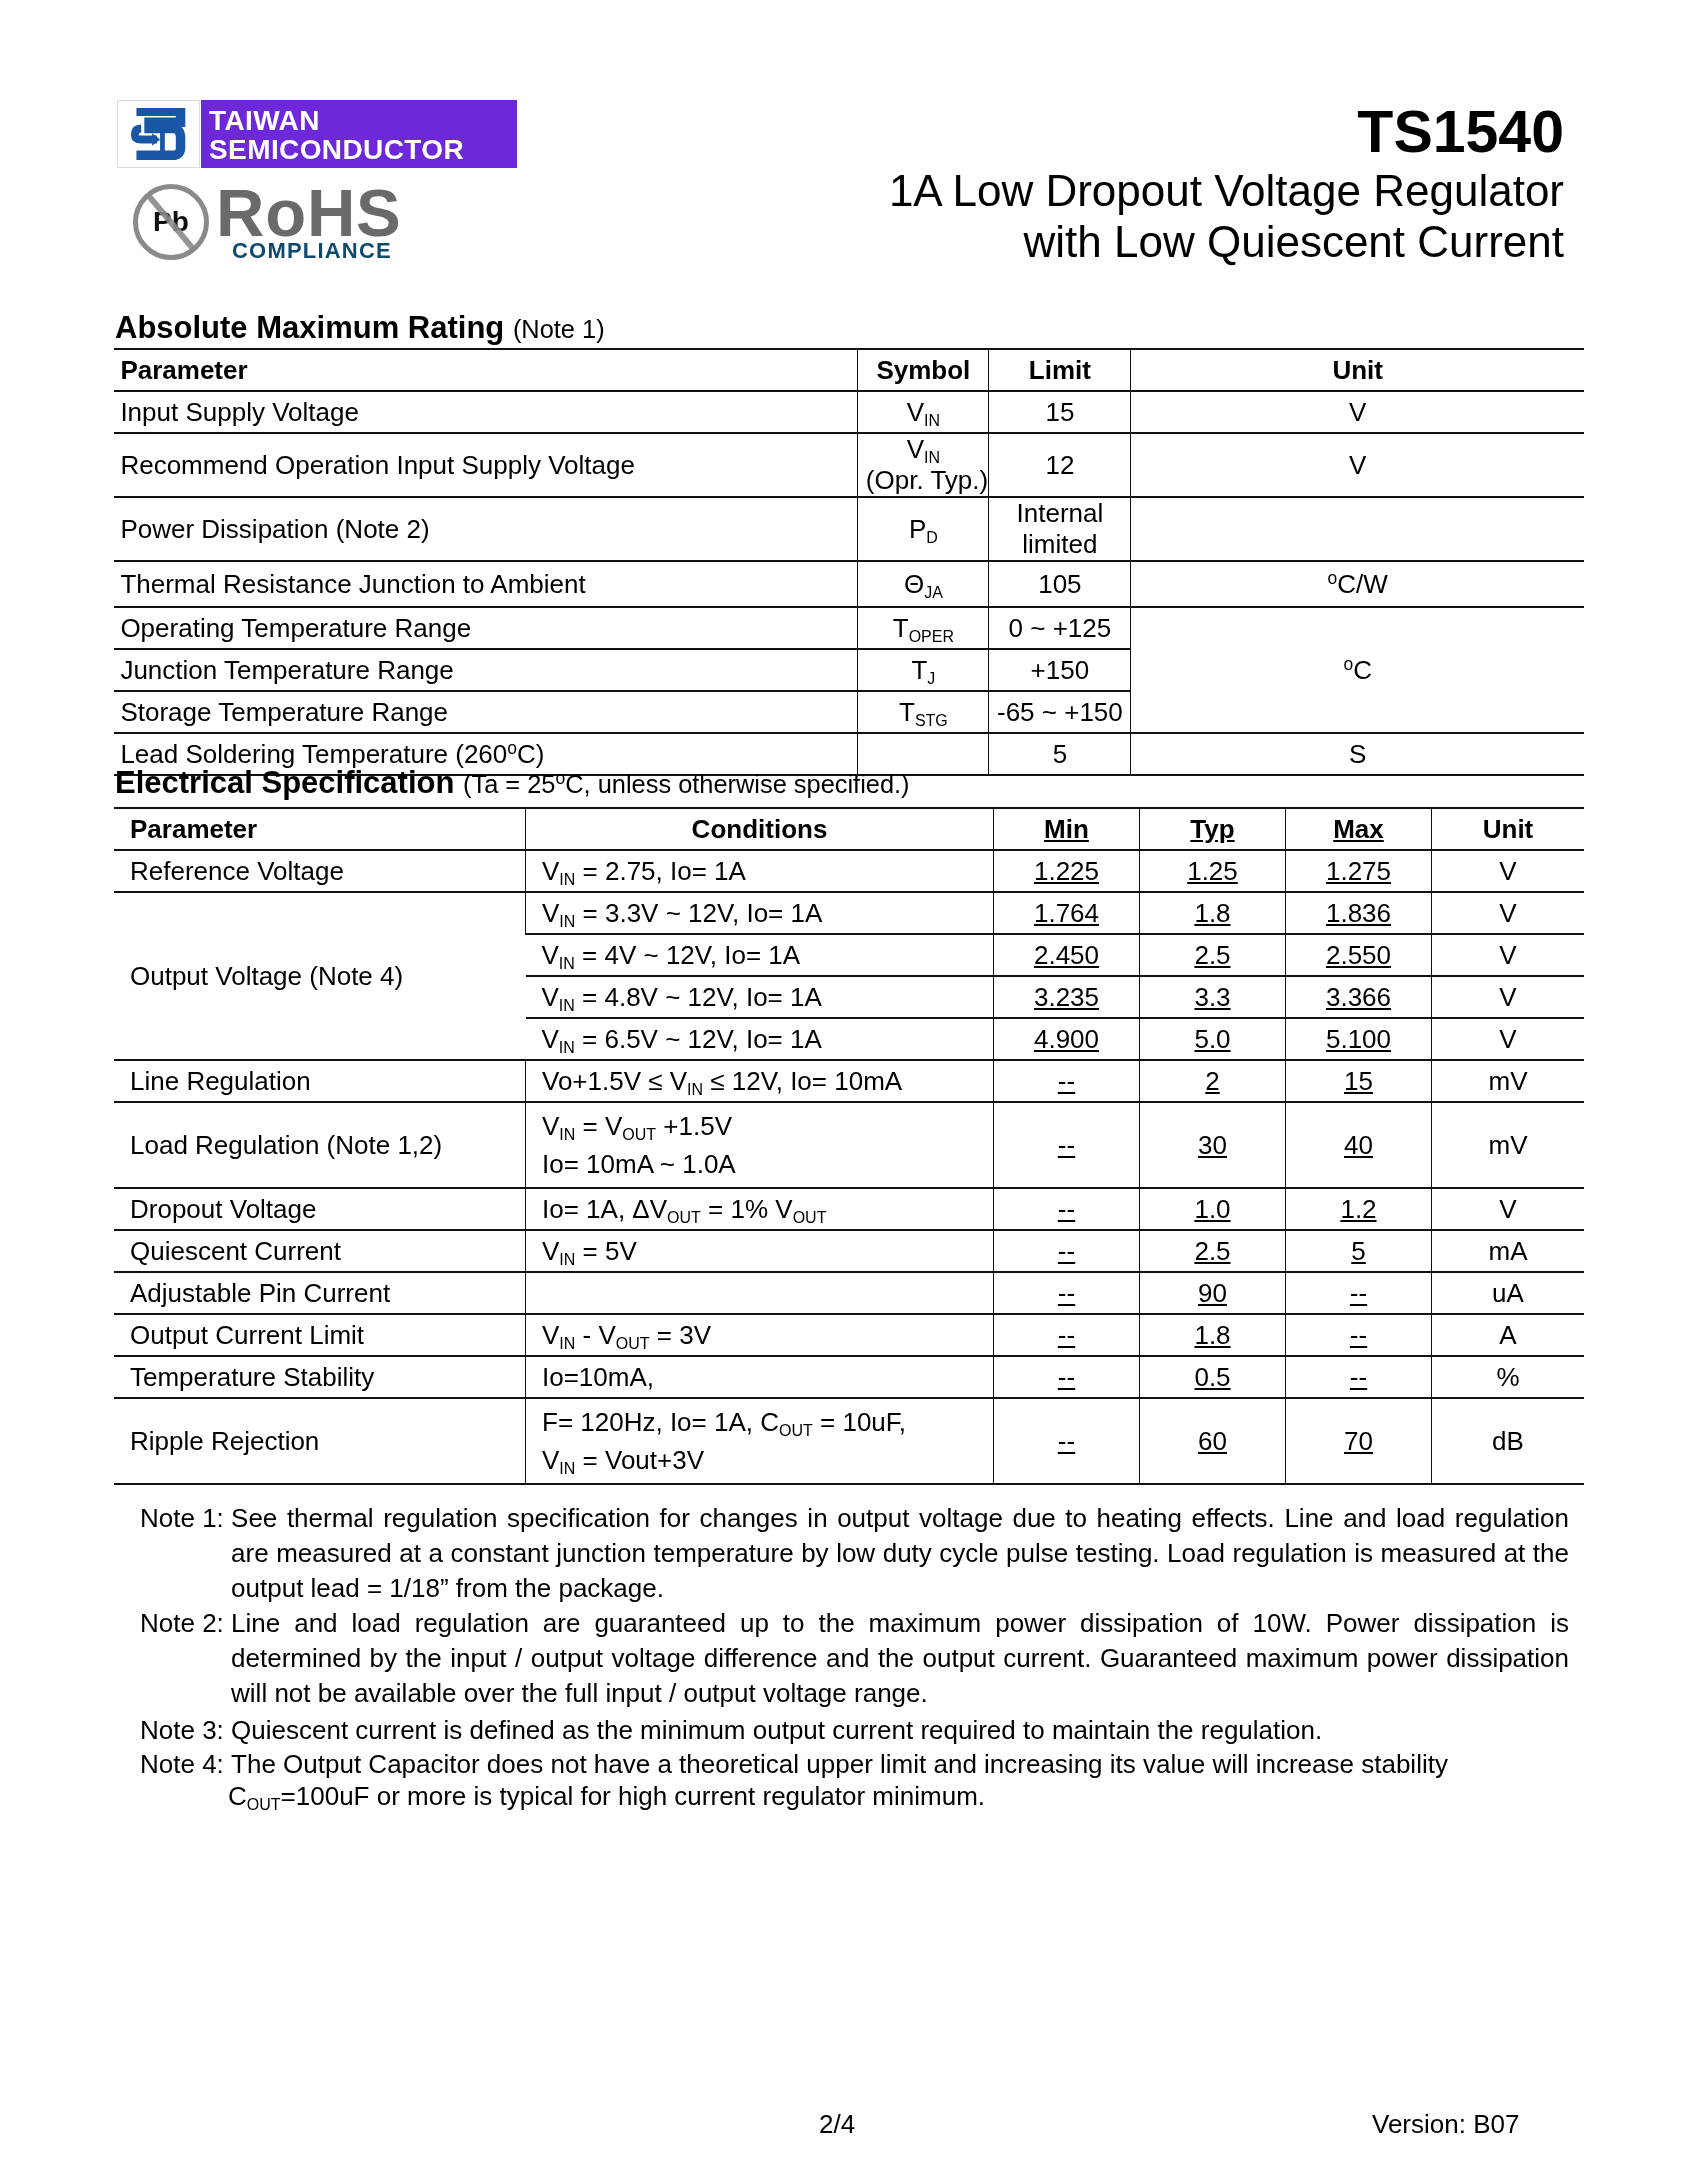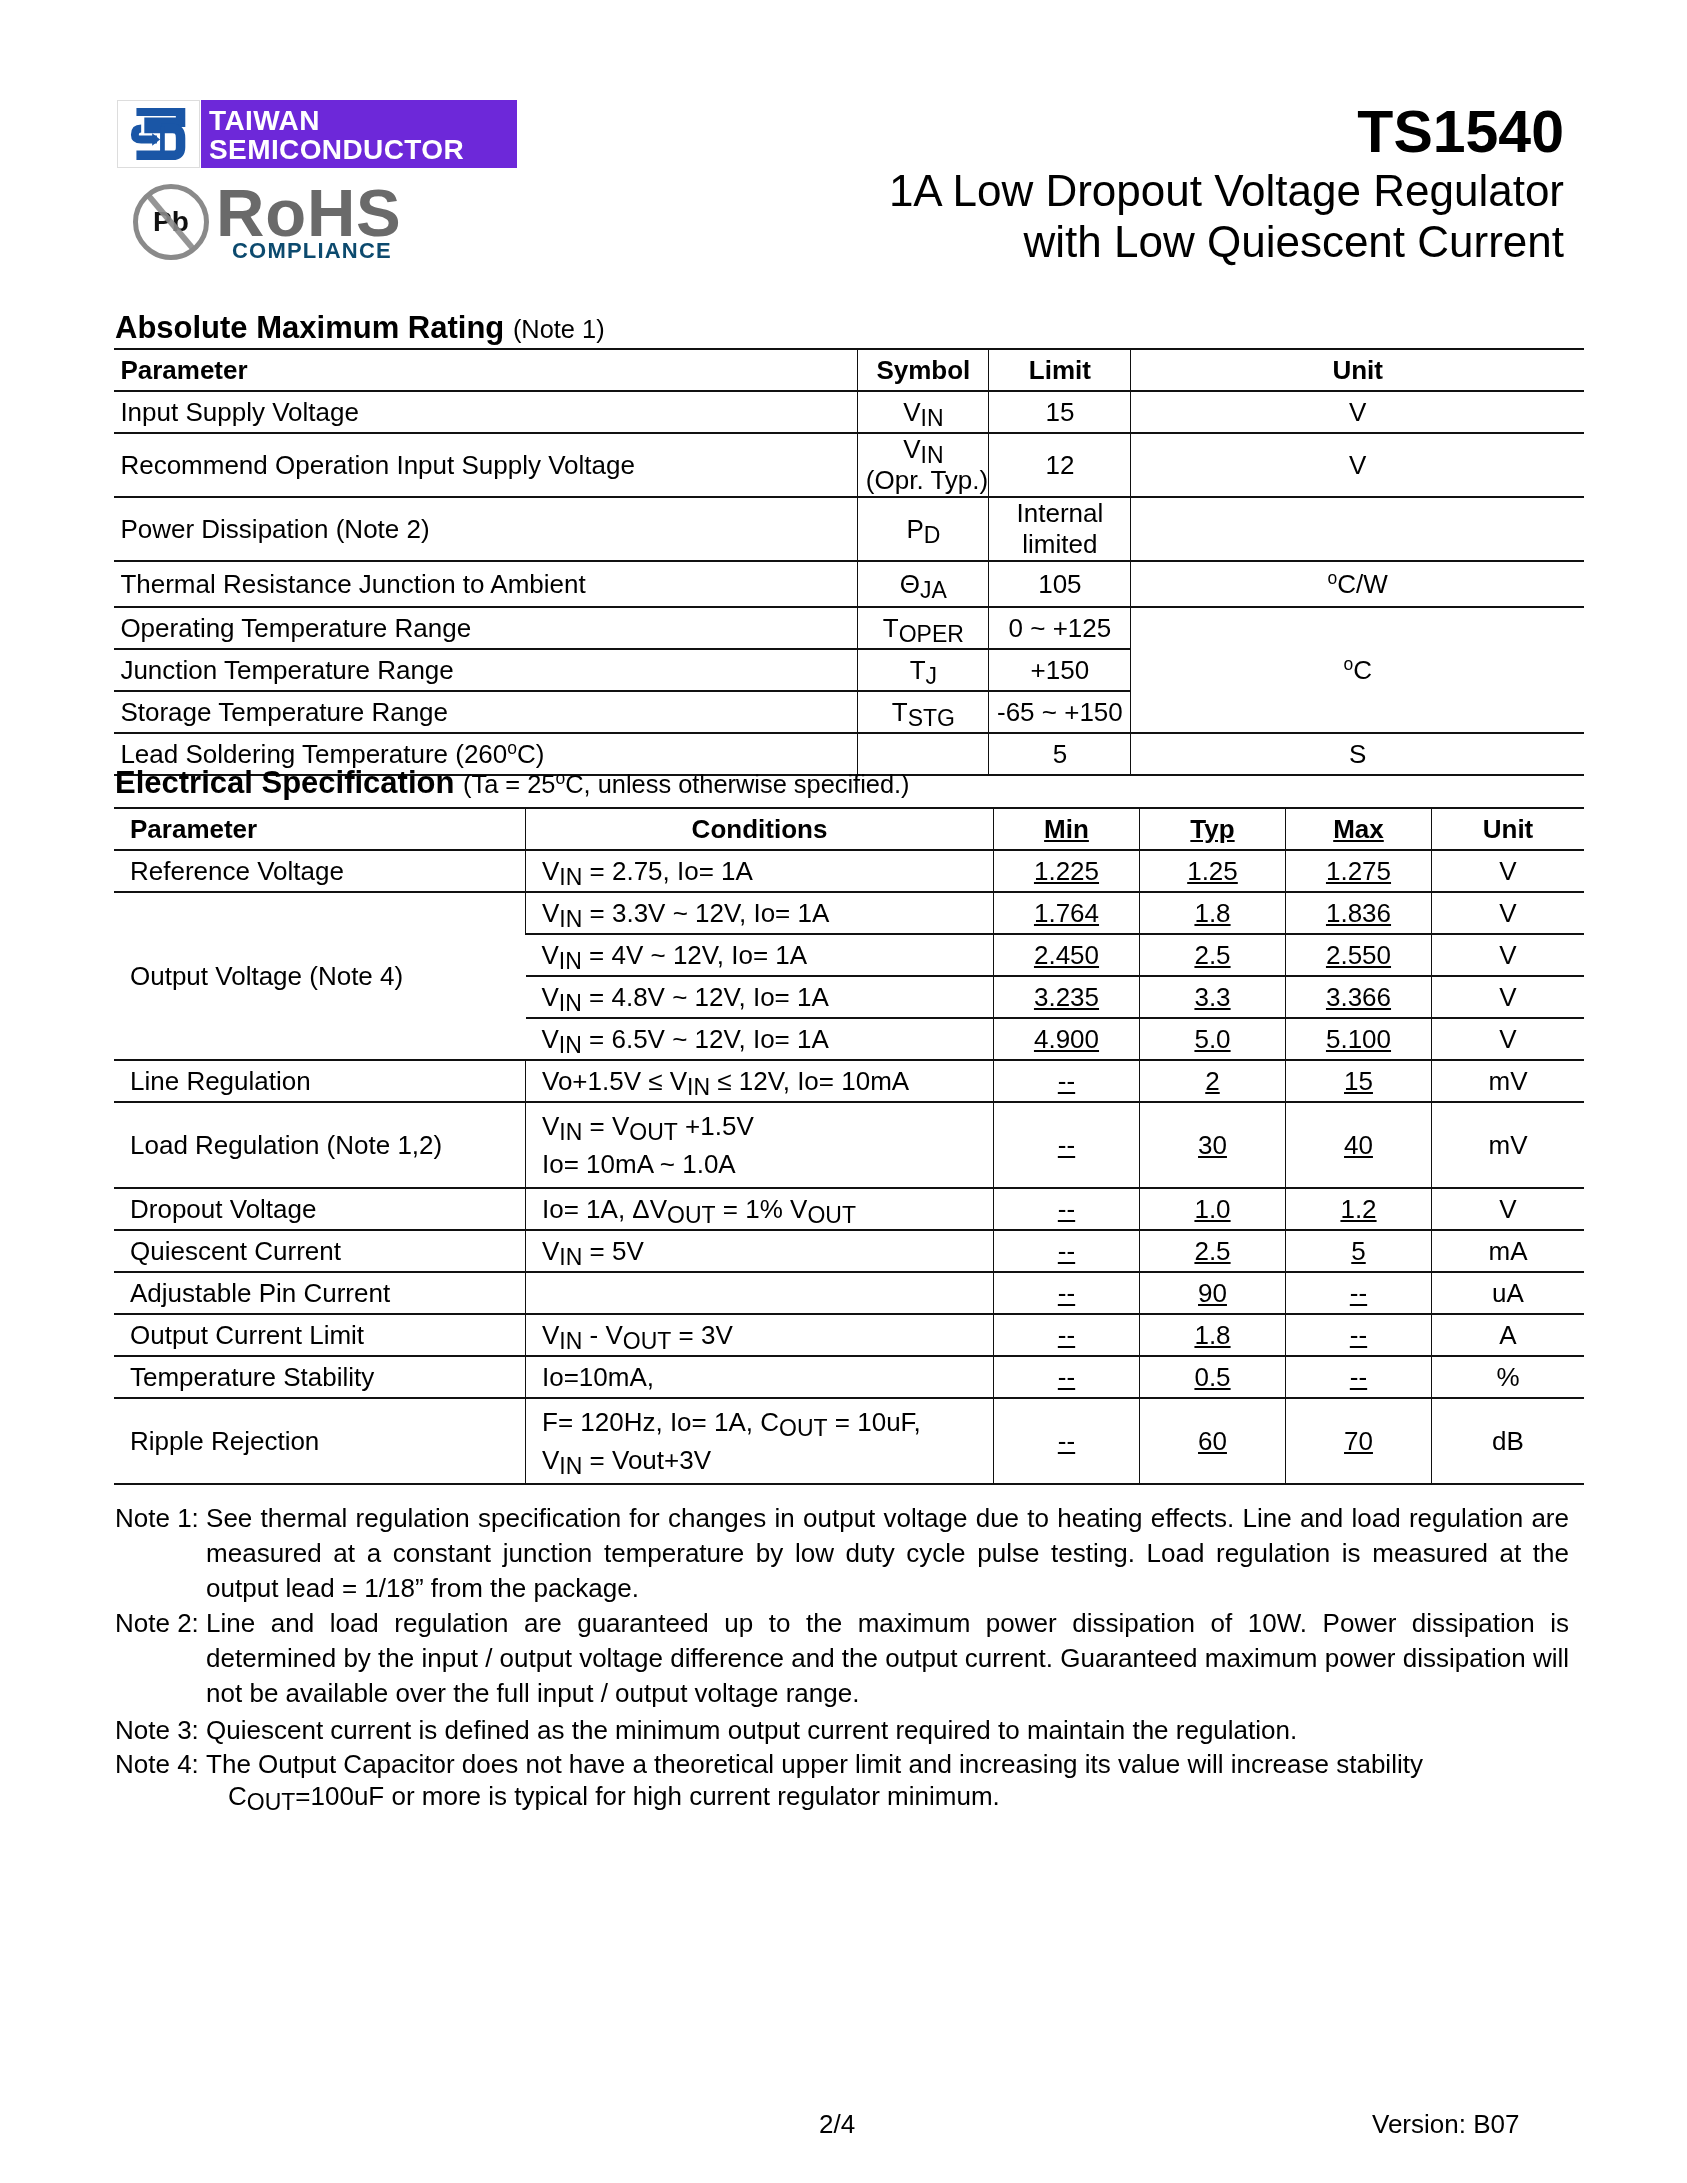--- a/index.html
+++ b/index.html
@@ -33,27 +33,27 @@
   .amr .c-lim { width:141px; text-align:center; }
   .amr .c-unit { text-align:center; }
   .es th, .es td { height:40px; }
   .es .c-param { text-align:left; padding-left:16px; width:395px; }
   .es .c-cond { text-align:left; padding-left:16px; width:451px; }
   .es th.c-cond { text-align:center; padding-left:0; }
   .es .c-num { text-align:center; width:145px;text-decoration:underline; }
   .es .c-unit { text-align:center; }
   .es .tall { height:84px; }
   .es .cond2 div { line-height:38px; }
-  sub { font-size:23px; vertical-align:-4.8px; line-height:0; }
+  sub { font-size:16px; vertical-align:-4.8px; line-height:0; }
   sup { font-size:17.5px; vertical-align:9.5px; line-height:0; }
 
   
   .notes { position:absolute; left:115px; top:1501px; width:1454px; font-size:26px; line-height:35px; }
   .note-row { display:flex; }
-  .note-label { white-space:nowrap; flex:0 0 auto; }
+  .note-label { white-space:nowrap; flex:0 0 auto;margin-left:25px; }
   .note-body { text-align:justify; flex:1; }
   .note-row.last .note-body { text-align:left; }
   .note-indent { padding-left:113px; }
 
   .footer-page { position:absolute; left:819px; top:2109px; font-size:26px; }
   .footer-ver { position:absolute; left:1372px; top:2109px; font-size:26px; }
 </style>
 </head>
 <body>
 

